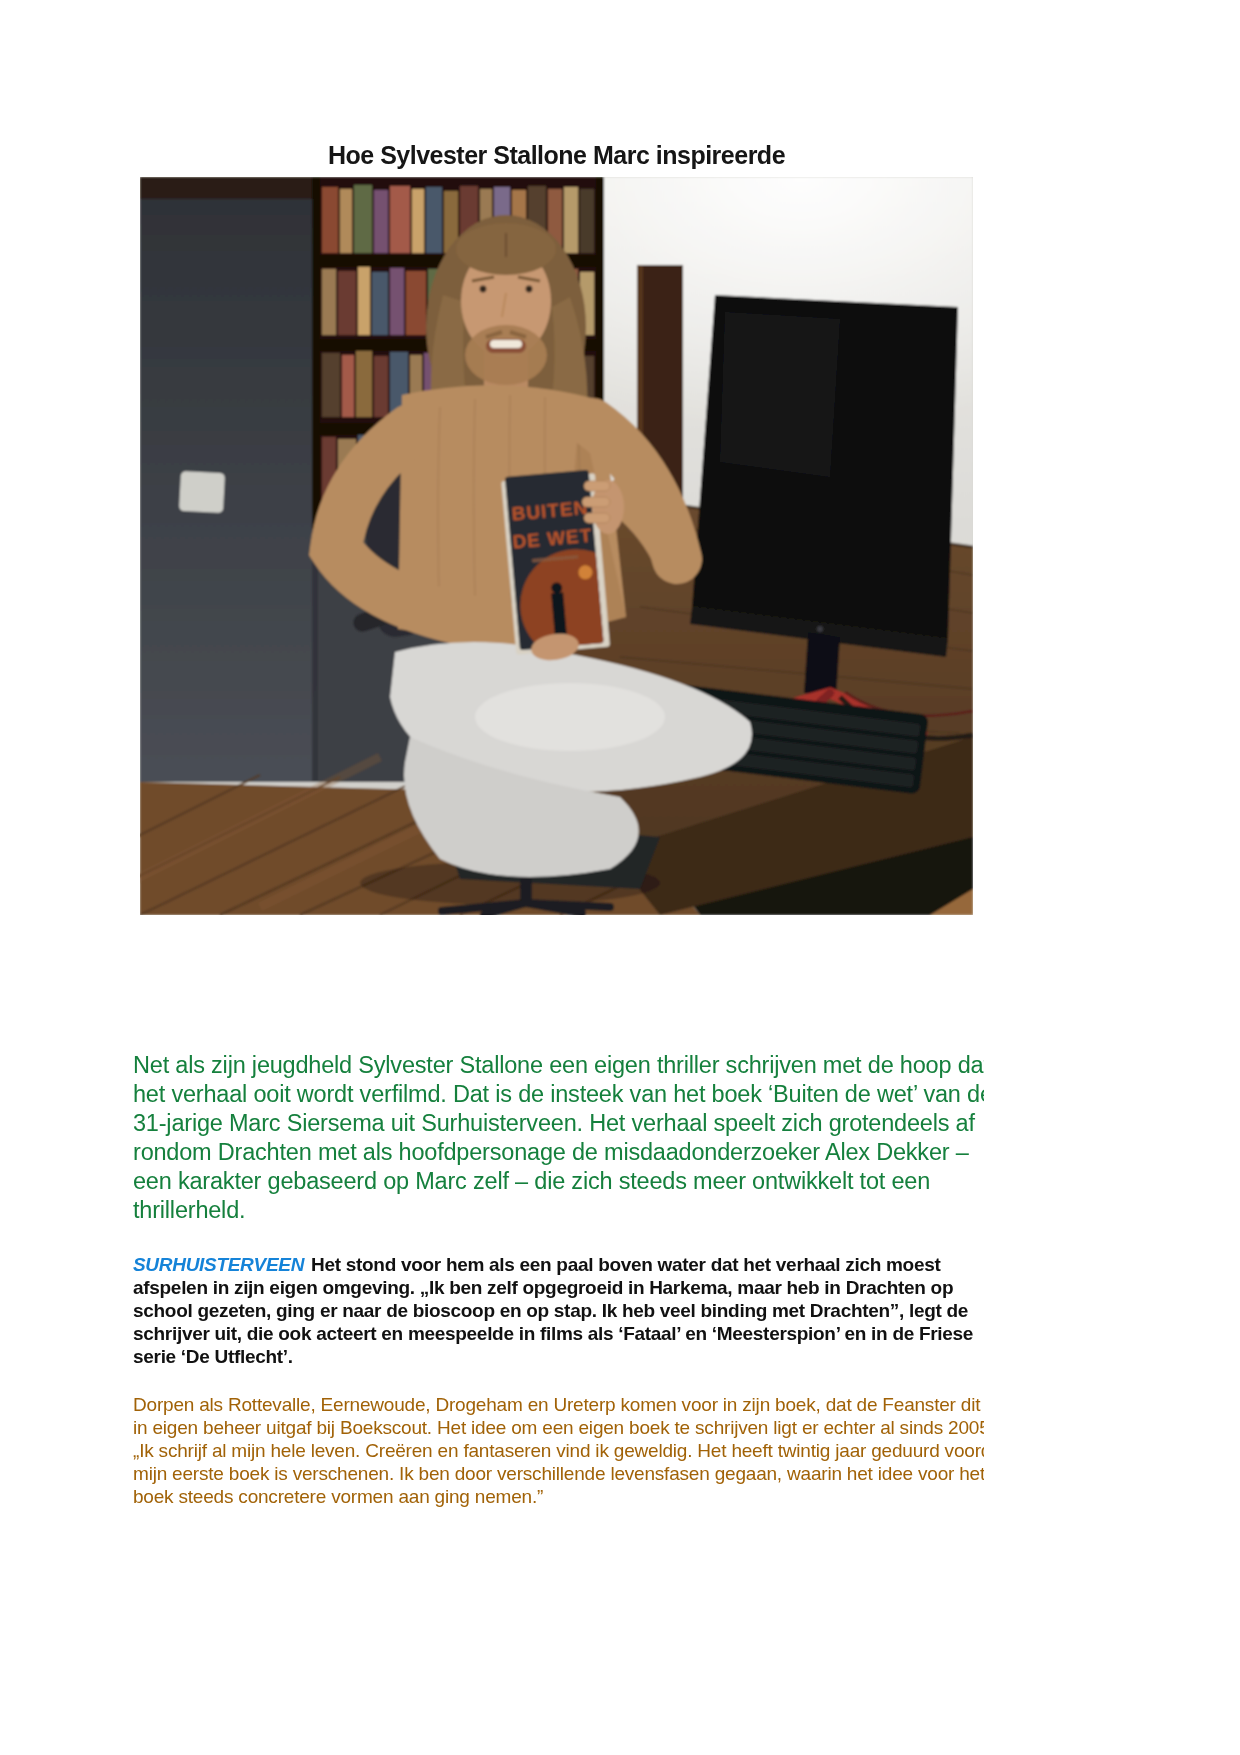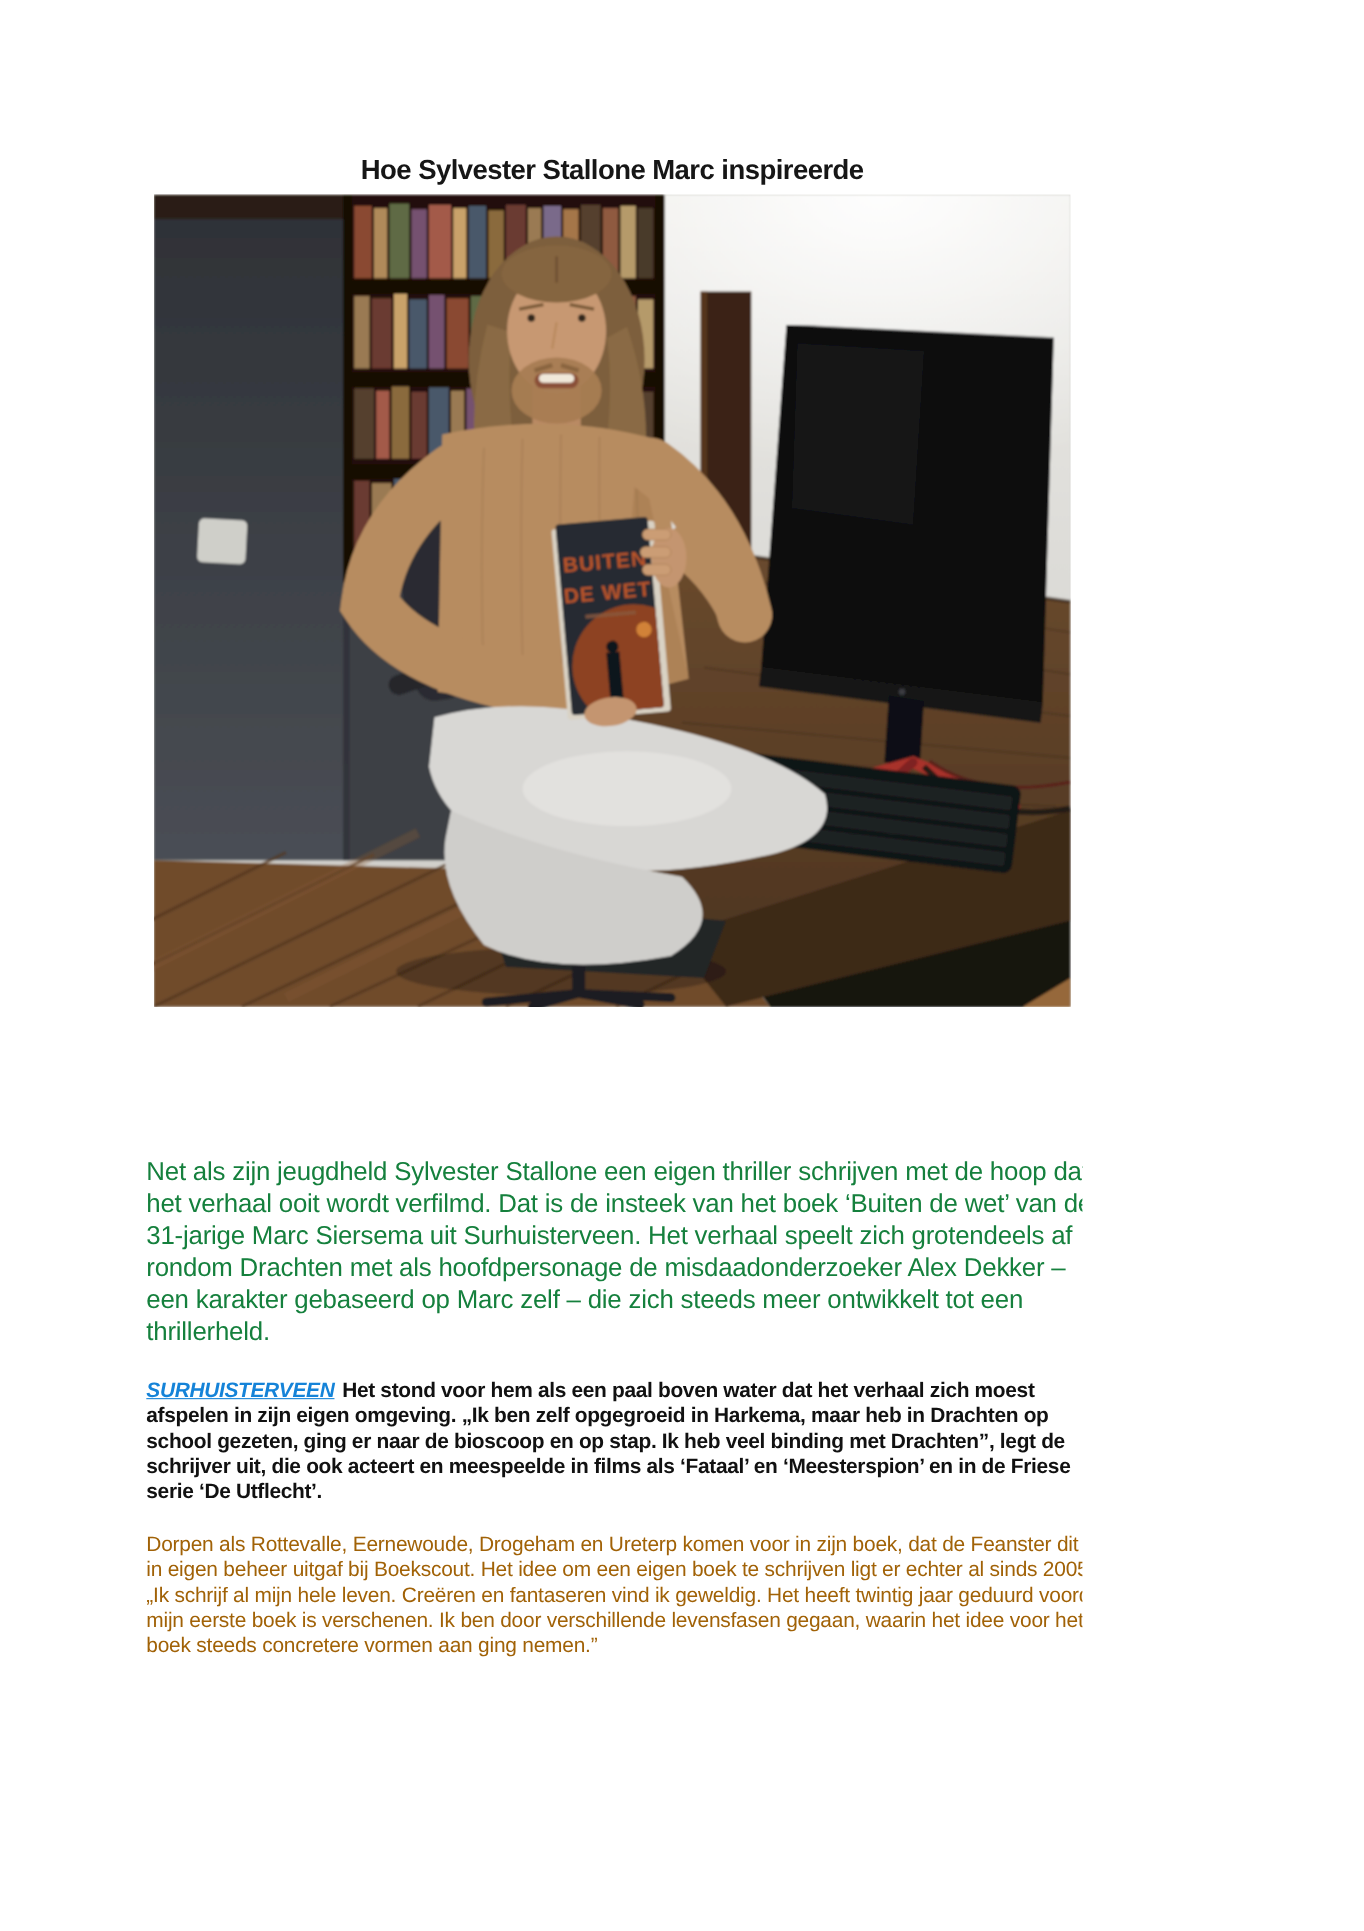--- a/index.html
+++ b/index.html
@@ -8,21 +8,21 @@
   .title{position:absolute;left:140px;top:141px;width:833px;margin:0;text-align:center;
          font-size:25px;font-weight:bold;letter-spacing:-0.5px;color:#161616;}
   .photo{position:absolute;left:140px;top:177px;width:833px;height:738px;overflow:hidden;background:#d8d7d3;}
   .photo svg{display:block;}
   .caption{position:absolute;left:133px;top:968px;width:1000px;margin:0;
            font-size:19.5px;line-height:26px;color:#1c1c1c;white-space:pre-line;}
   .lead{position:absolute;left:133px;top:1051px;width:1030px;margin:0;
         font-size:23.5px;line-height:29px;letter-spacing:-0.2px;color:#15803d;white-space:pre-line;}
   .bold-para{position:absolute;left:133px;top:1253px;width:1095px;margin:0;
              font-size:19px;line-height:23px;letter-spacing:-0.3px;font-weight:bold;color:#111111;white-space:pre-line;}
-  .bold-para .loc{color:#1583d8;font-style:italic;margin-right:7px;text-decoration:underline;}
+  .bold-para .loc{color:#1583d8;font-style:italic;margin-right:7px;}
   .body-para{position:absolute;left:133px;top:1393px;width:1095px;margin:0;
              font-size:19px;line-height:23px;letter-spacing:-0.2px;color:#a16207;white-space:pre-line;}
   .book-title{font-family:"Liberation Sans",sans-serif;font-weight:bold;}
 </style>
 </head>
 <body>
 
 <div class="page">
 
   <h1 class="title">Hoe Sylvester Stallone Marc inspireerde</h1>

